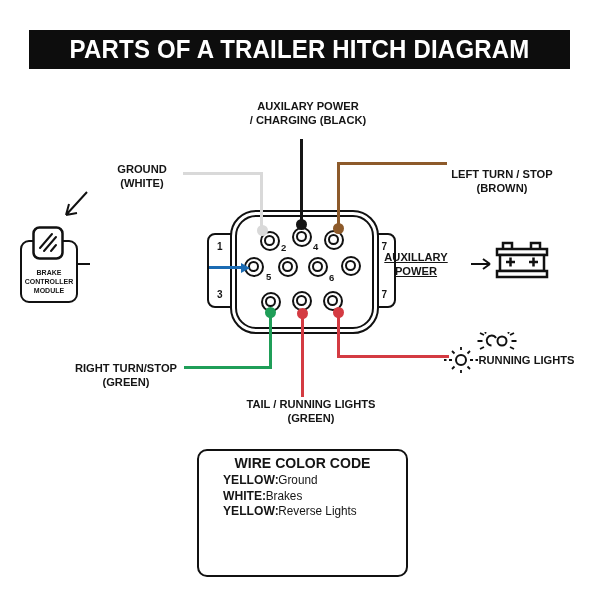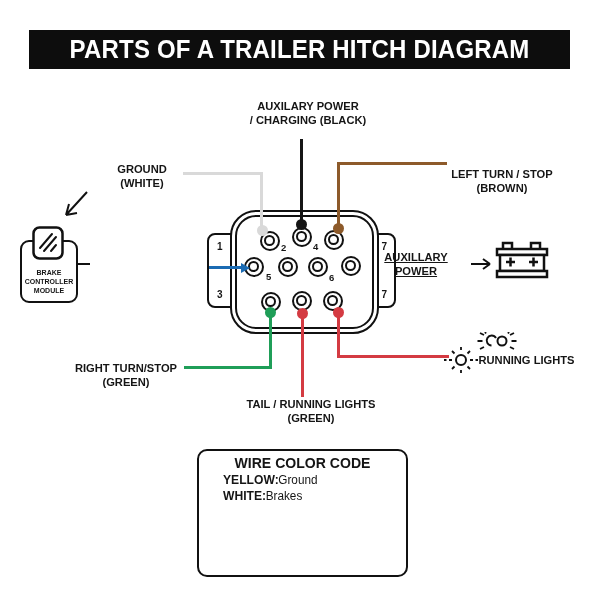--- a/index.html
+++ b/index.html
@@ -213,16 +213,17 @@
     <circle cx="17" cy="14" r="5" fill="none" stroke="#111" stroke-width="2"></circle>
     <path d="M17,4 v-3 M17,24 v3 M8,14 h-3 M26,14 h3 M10.5,7.5 l-2.5,-2.5 M23.5,7.5 l2.5,-2.5 M10.5,20.5 l-2.5,2.5 M23.5,20.5 l2.5,2.5" stroke="#111" stroke-width="1.8"></path>
     <path d="M0,14 h2.5 M31.5,14 h2.5" stroke="#111" stroke-width="2"></path>
   </svg>
 
   <div class="abs code-box">
     <div class="code-title">WIRE COLOR CODE</div>
     <div class="code-list">
       <div class="code-row"><span><b>YELLOW:</b><span> Ground</span></span></div>
       <div class="code-row"><span><b>WHITE:</b><span> Brakes</span></span></div>
+      <div class="code-row"><span><b>YELLOW:</b><span> Reverse Lights</span></span></div>
     </div>
   </div>
 
 </div>
 
 </body></html>

